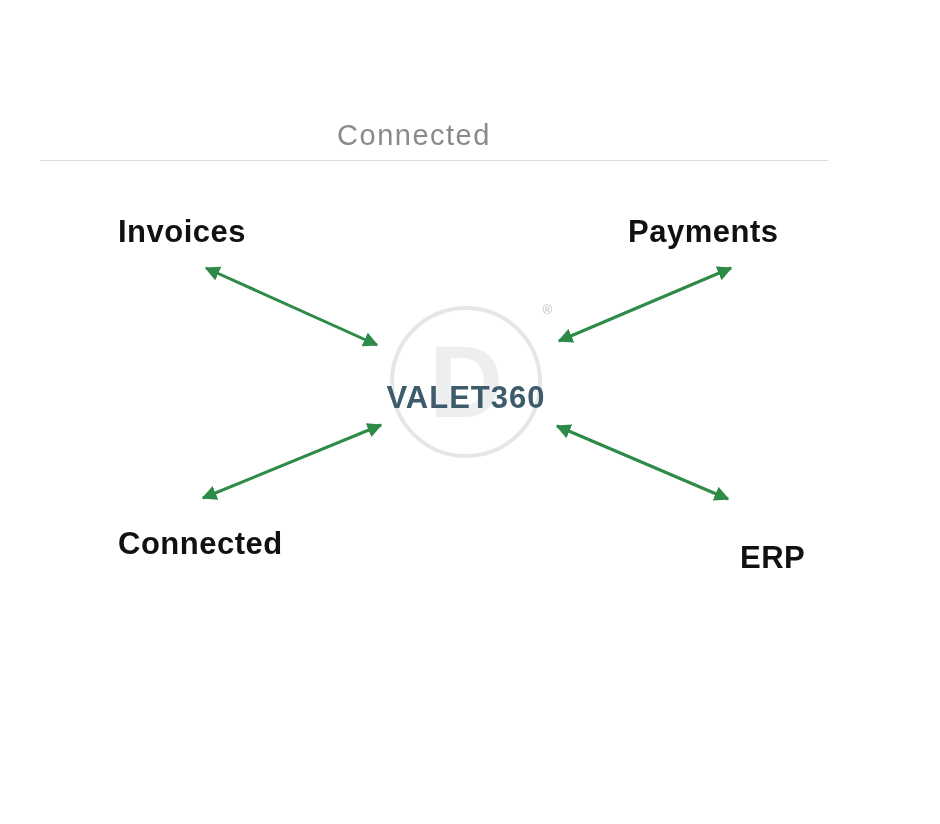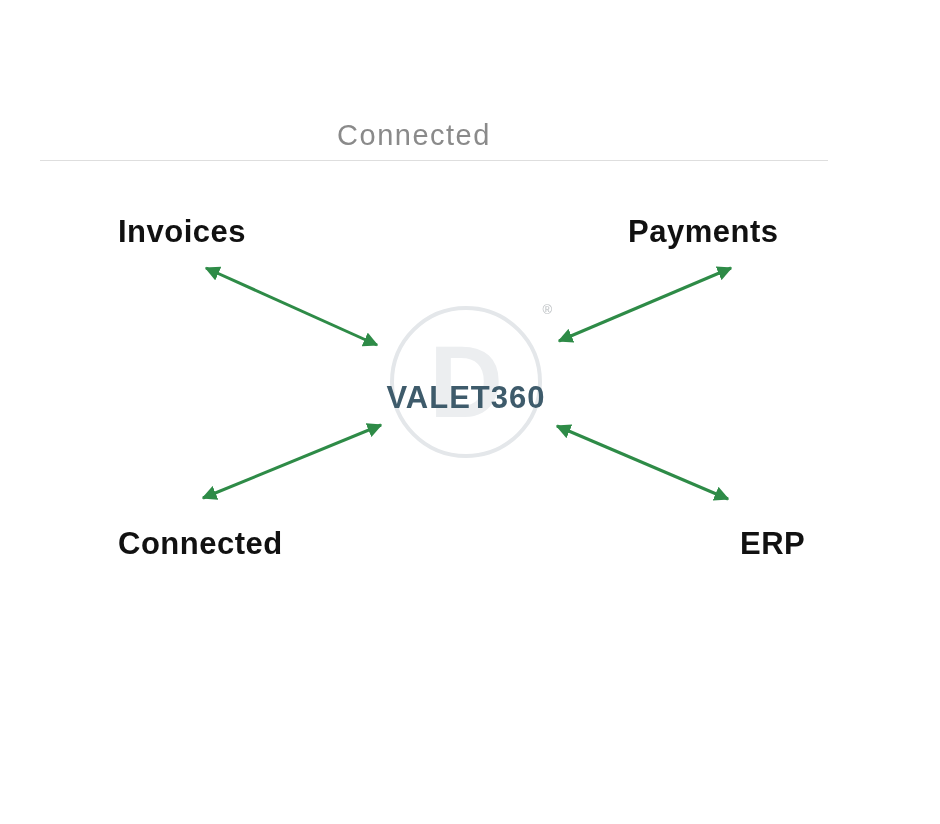--- a/index.html
+++ b/index.html
@@ -38,21 +38,21 @@
     position: absolute;
     font-size: 31px;
     font-weight: 800;
     color: var(--label-text, #111111);
     letter-spacing: 0.5px;
     white-space: nowrap;
   }
   .pos-top-left     { left: 118px; top: 214px; }
   .pos-top-right    { left: 628px; top: 214px; }
   .pos-bottom-left  { left: 118px; top: 526px; }
-  .pos-bottom-right { left: 740px; top: 526px; }
+  .pos-bottom-right { left: 740px; top: 540px; }
 
   .center-logo {
     position: absolute;
     left: 390px;
     top: 306px;
     width: 152px;
     height: 152px;
   }
   .logo-circle {
     position: absolute;

